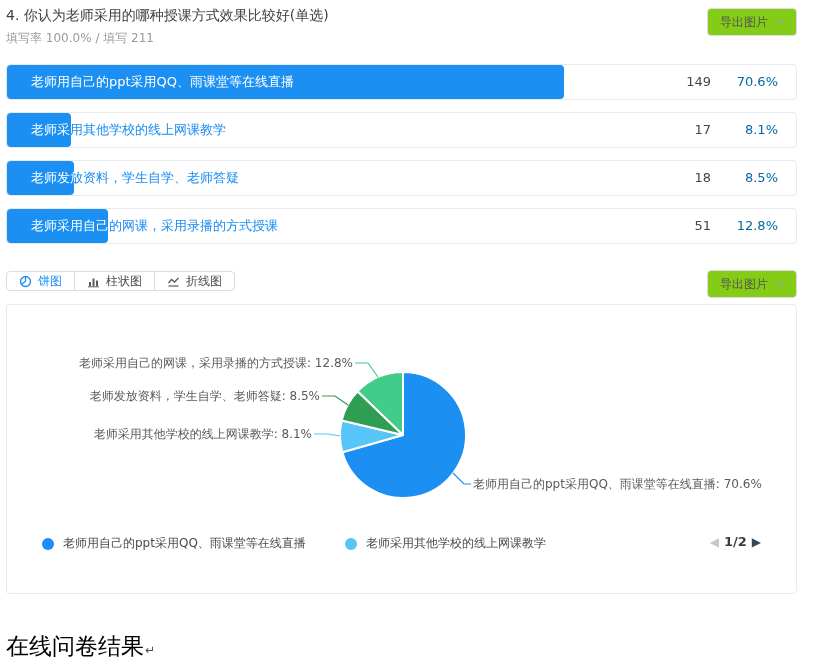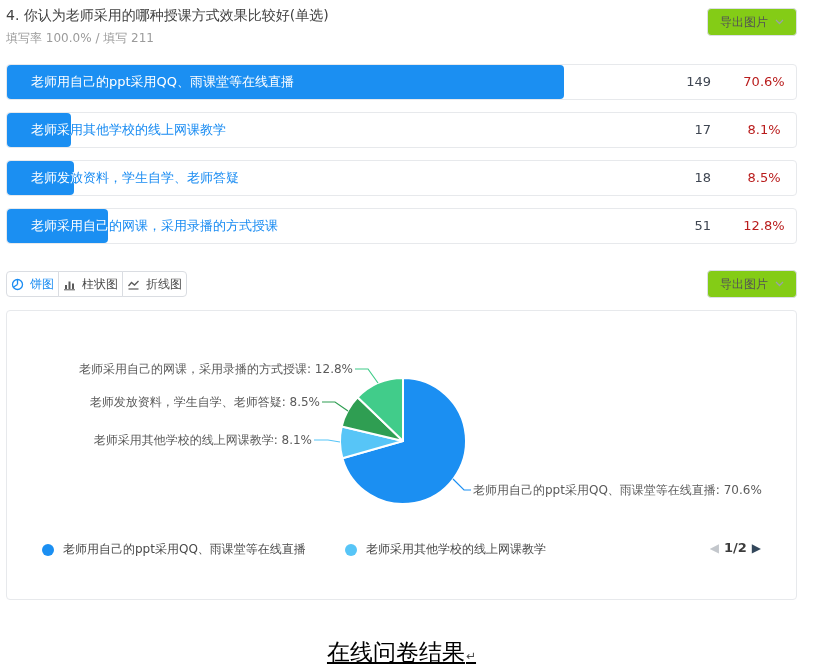--- a/index.html
+++ b/index.html
@@ -18,26 +18,26 @@
 
   .option-rows { margin-top:17px; }
   .option-row { position:relative; height:36px; border:1px solid #e7e9ec; border-radius:4px;
     margin-bottom:12px; font-size:13px; background:#fff; }
   .row-label { position:absolute; left:24px; top:0; line-height:34px; white-space:nowrap; }
   .row-label.base { color:#1a8cf2; }
   .row-label.fill { color:#ffffff; }
   .bar { position:absolute; left:0; top:0; height:100%; background:#1b8ff2; border-radius:4px; overflow:hidden; }
   .bar .row-label { line-height:34px; }
   .opt-count { position:absolute; right:85px; top:0; line-height:34px; width:60px; text-align:right; color:#3f4652; }
-  .opt-pct   { position:absolute; right:2px; top:0; line-height:34px; width:60px; text-align:center; color:#b91c1c; }
+  .opt-pct   { position:absolute; right:18px; top:0; line-height:34px; width:60px; text-align:right; color:#0369a1; }
 
   
   .chart-toolbar { margin-top:27px; position:relative; display:flex; align-items:center; }
   .tab-group { display:inline-flex; }
-  .tab { display:inline-flex; align-items:center; gap:6px; height:26px; padding:0 4px;
+  .tab { display:inline-flex; align-items:center; gap:6px; height:20px; padding:0 12px;
     border:1px solid #dadde2; background:#fff; font-size:12px; color:#4a4a4a; cursor:pointer;
     margin-left:-1px; font-family:inherit; }
   .tab:first-child { border-radius:4px 0 0 4px; margin-left:0; }
   .tab:last-child  { border-radius:0 4px 4px 0; }
   .tab.active { color:#1a8cf2; position:relative; z-index:1; }
   .toolbar-export { position:absolute; right:0; top:-1px; }
 
   
   .chart-panel { margin-top:13px; height:290px; border:1px solid #e7e9ec; border-radius:4px;
     position:relative; background:#fff; }
@@ -50,22 +50,22 @@
 
   .legend-item { position:absolute; top:230px; display:flex; align-items:center; font-size:12px; color:#4a4a4a; white-space:nowrap; }
   .legend-dot { width:12px; height:12px; border-radius:50%; margin-right:9px; flex:0 0 auto; }
   .legend-1 { left:35px; } .legend-2 { left:338px; } .legend-3 { left:603px; }
   .legend-pager { position:absolute; top:229px; right:35px; display:flex; align-items:center; gap:5px; font-size:13px; color:#33475b; }
   .pager-prev { color:#c3c7cc; font-size:12px; cursor:pointer; }
   .pager-next { color:#33475b; font-size:12px; cursor:pointer; }
   .pager-label { color:#3c3c3c;font-weight:bold; }
 
   
-  .caption-wrap { margin-top:37px; text-align:center; font-family:"DejaVu Serif","Liberation Serif",serif;
-    font-size:23px; color:#000;text-decoration:underline; }
+  .caption-wrap { margin-top:37px; text-align:left; font-family:"DejaVu Serif","Liberation Serif",serif;
+    font-size:23px; color:#000; }
   .p-mark { font-size:12px; color:#4a4a4a; margin-left:1px; font-family:"DejaVu Sans",sans-serif; }
 </style>
 </head>
 <body>
 
 <div class="page">
 
   <section>
     <div class="q-header">
       <div class="q-title">4. 你认为老师采用的哪种授课方式效果比较好(单选)</div>

